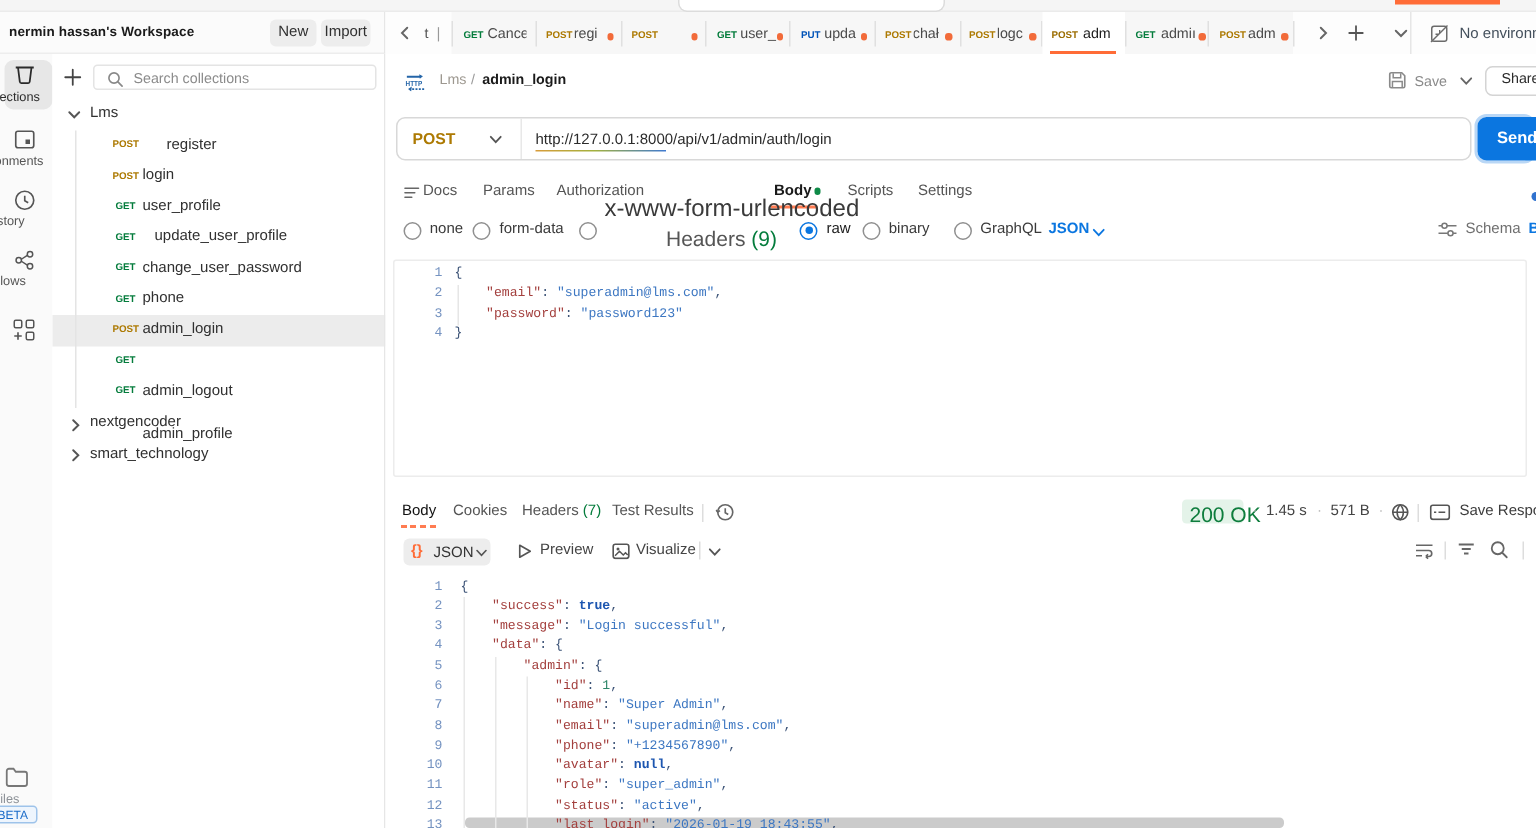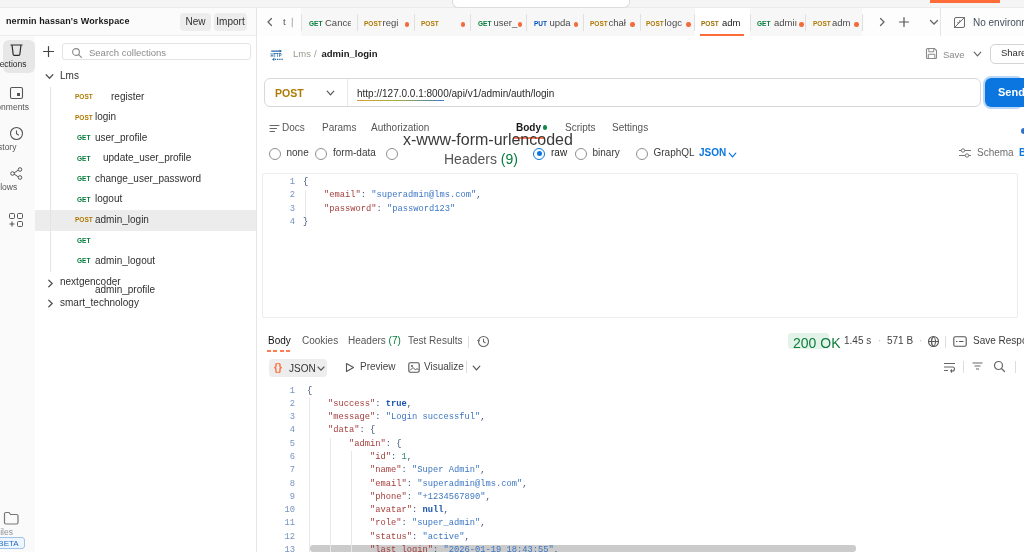--- a/index.html
+++ b/index.html
@@ -168,21 +168,21 @@
       <div class="abs" style="left:76px;top:54.5px;">register</div>
   <div class="abs method m-post" style="left:40px;top:77.5px;">POST</div>
       <div class="abs" style="left:60px;top:75px;">login</div>
   <div class="abs method m-get" style="left:42px;top:98px;">GET</div>
       <div class="abs" style="left:60px;top:95.5px;">user_profile</div>
   <div class="abs method m-get" style="left:42px;top:118.5px;">GET</div>
       <div class="abs" style="left:68px;top:116px;text-align:right;">update_user_profile</div>
   <div class="abs method m-get" style="left:42px;top:139px;">GET</div>
       <div class="abs" style="left:60px;top:136.5px;">change_user_password</div>
   <div class="abs method m-get" style="left:42px;top:159.5px;">GET</div>
-      <div class="abs" style="left:60px;top:157px;">logout</div>
+      <div class="abs" style="left:60px;top:157px;">phone</div>
   <div class="abs method m-post" style="left:40px;top:180px;">POST</div>
       <div class="abs" style="left:60px;top:177.5px;">admin_login</div>
   <div class="abs method m-get" style="left:42px;top:200.5px;">GET</div>
       <div class="abs" style="left:60px;top:212px;margin-top:36px;">admin_profile</div>
   <div class="abs method m-get" style="left:42px;top:221px;">GET</div>
       <div class="abs" style="left:60px;top:218.5px;">admin_logout</div>
 
   <svg class="abs" style="left:11px;top:242.5px;" width="9" height="9" viewBox="0 0 9 9">
         <path d="M2.8 1.2 L6.2 4.5 L2.8 7.8" stroke="#555" stroke-width="1.3" fill="none" stroke-linecap="round"></path>
       </svg>

